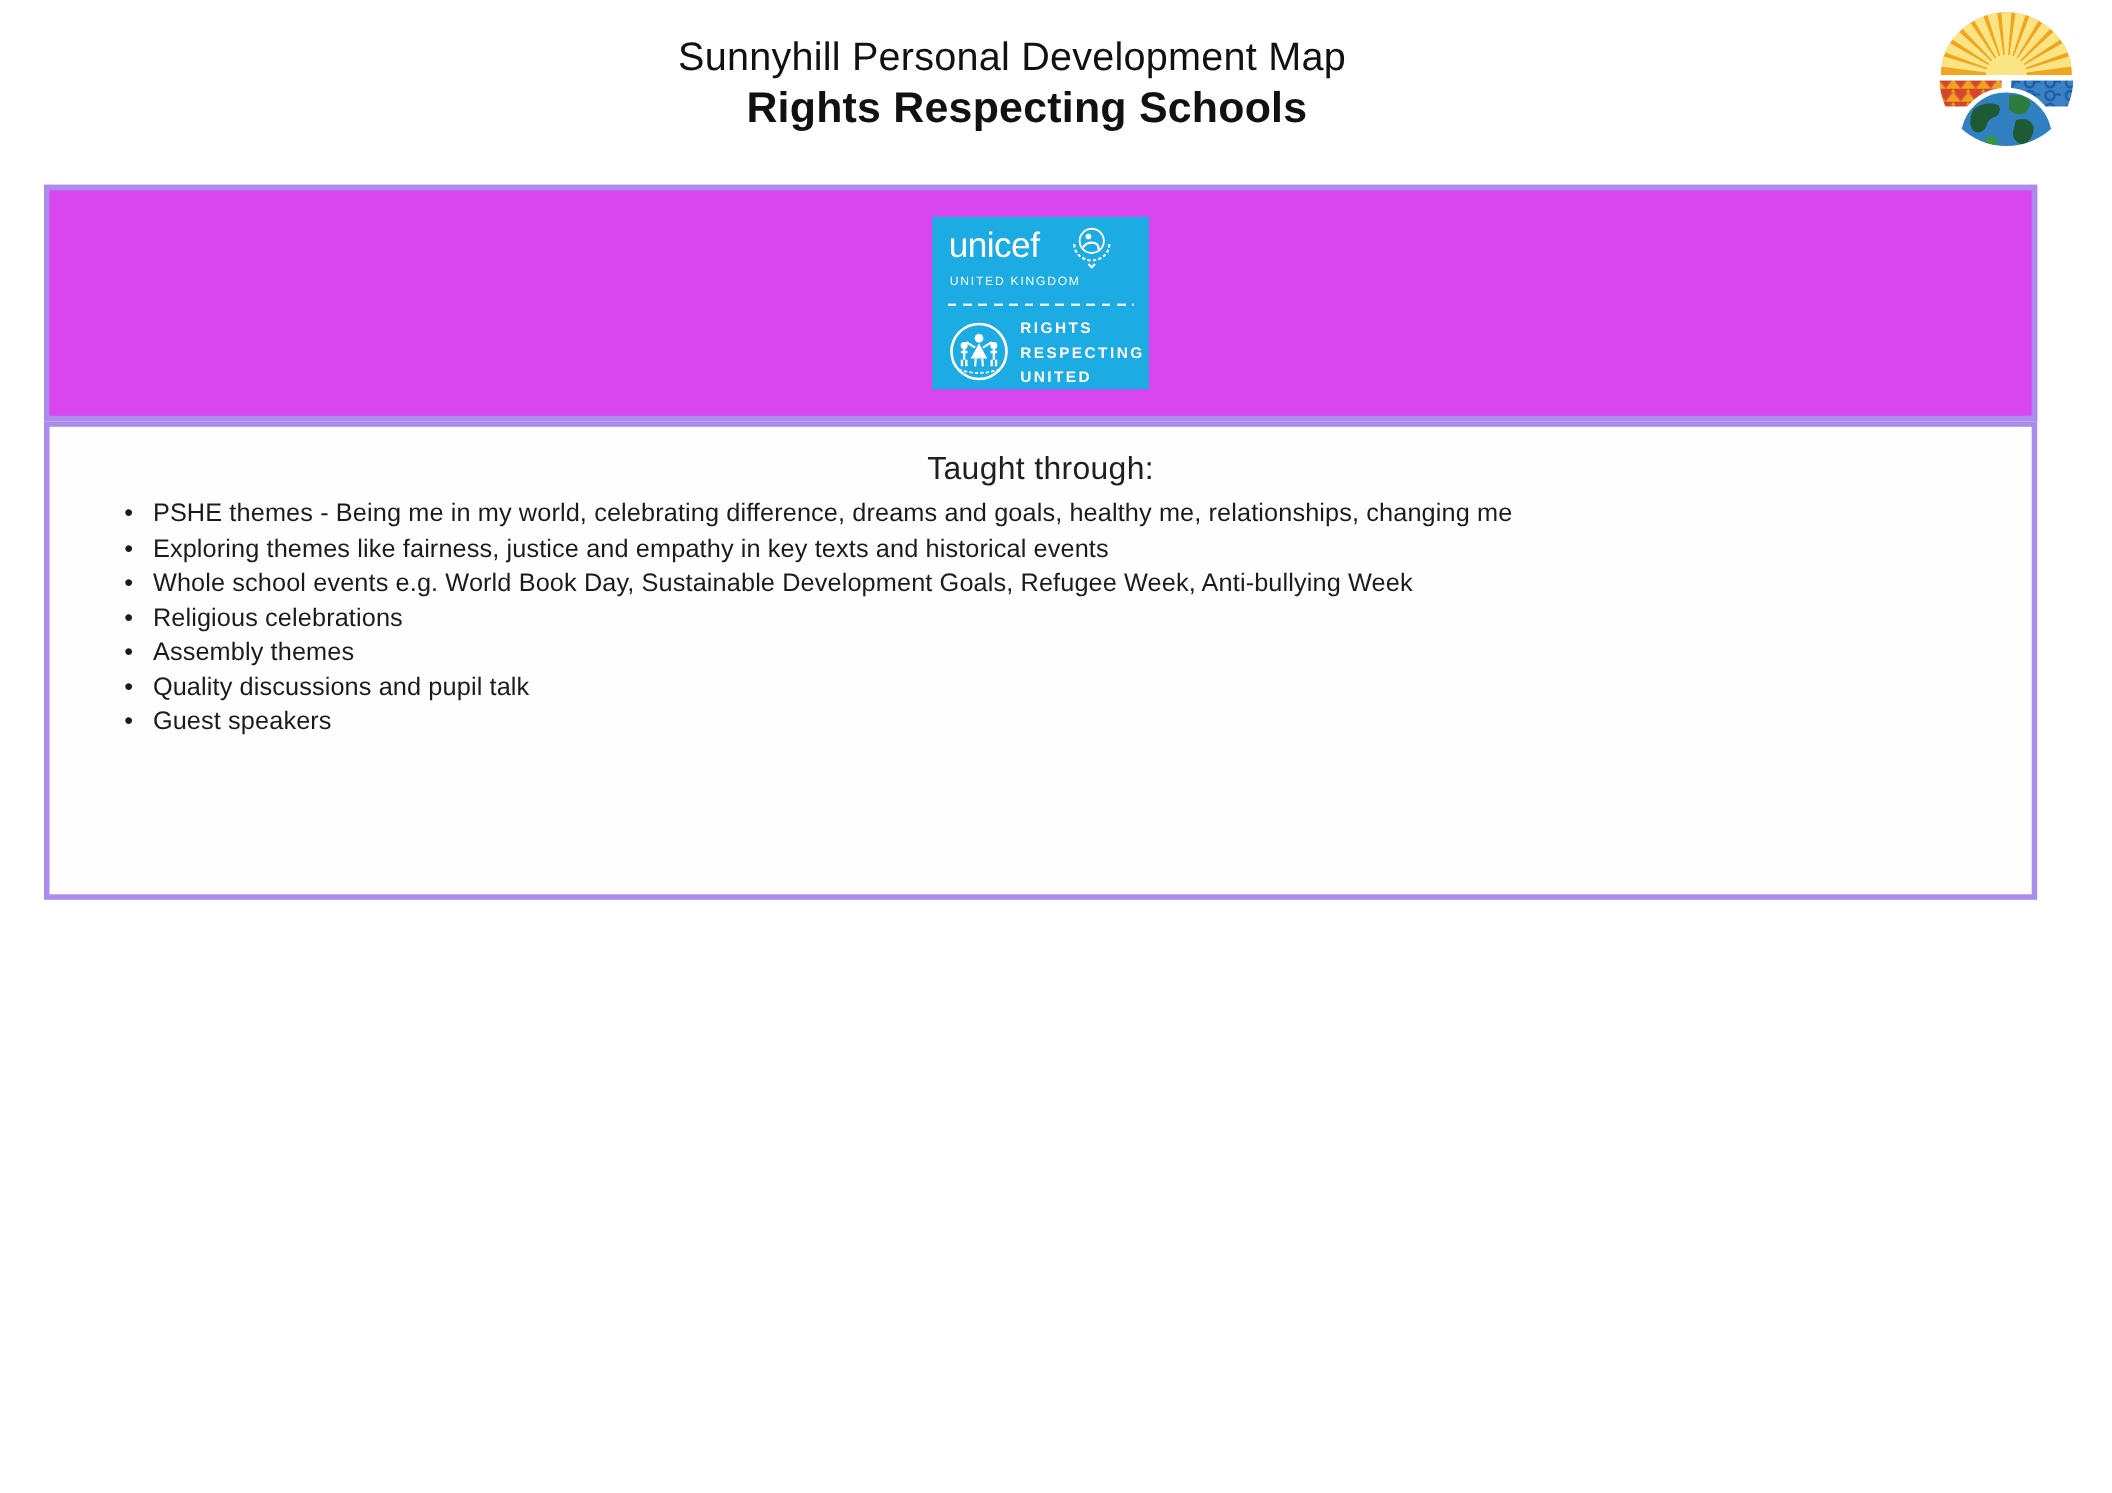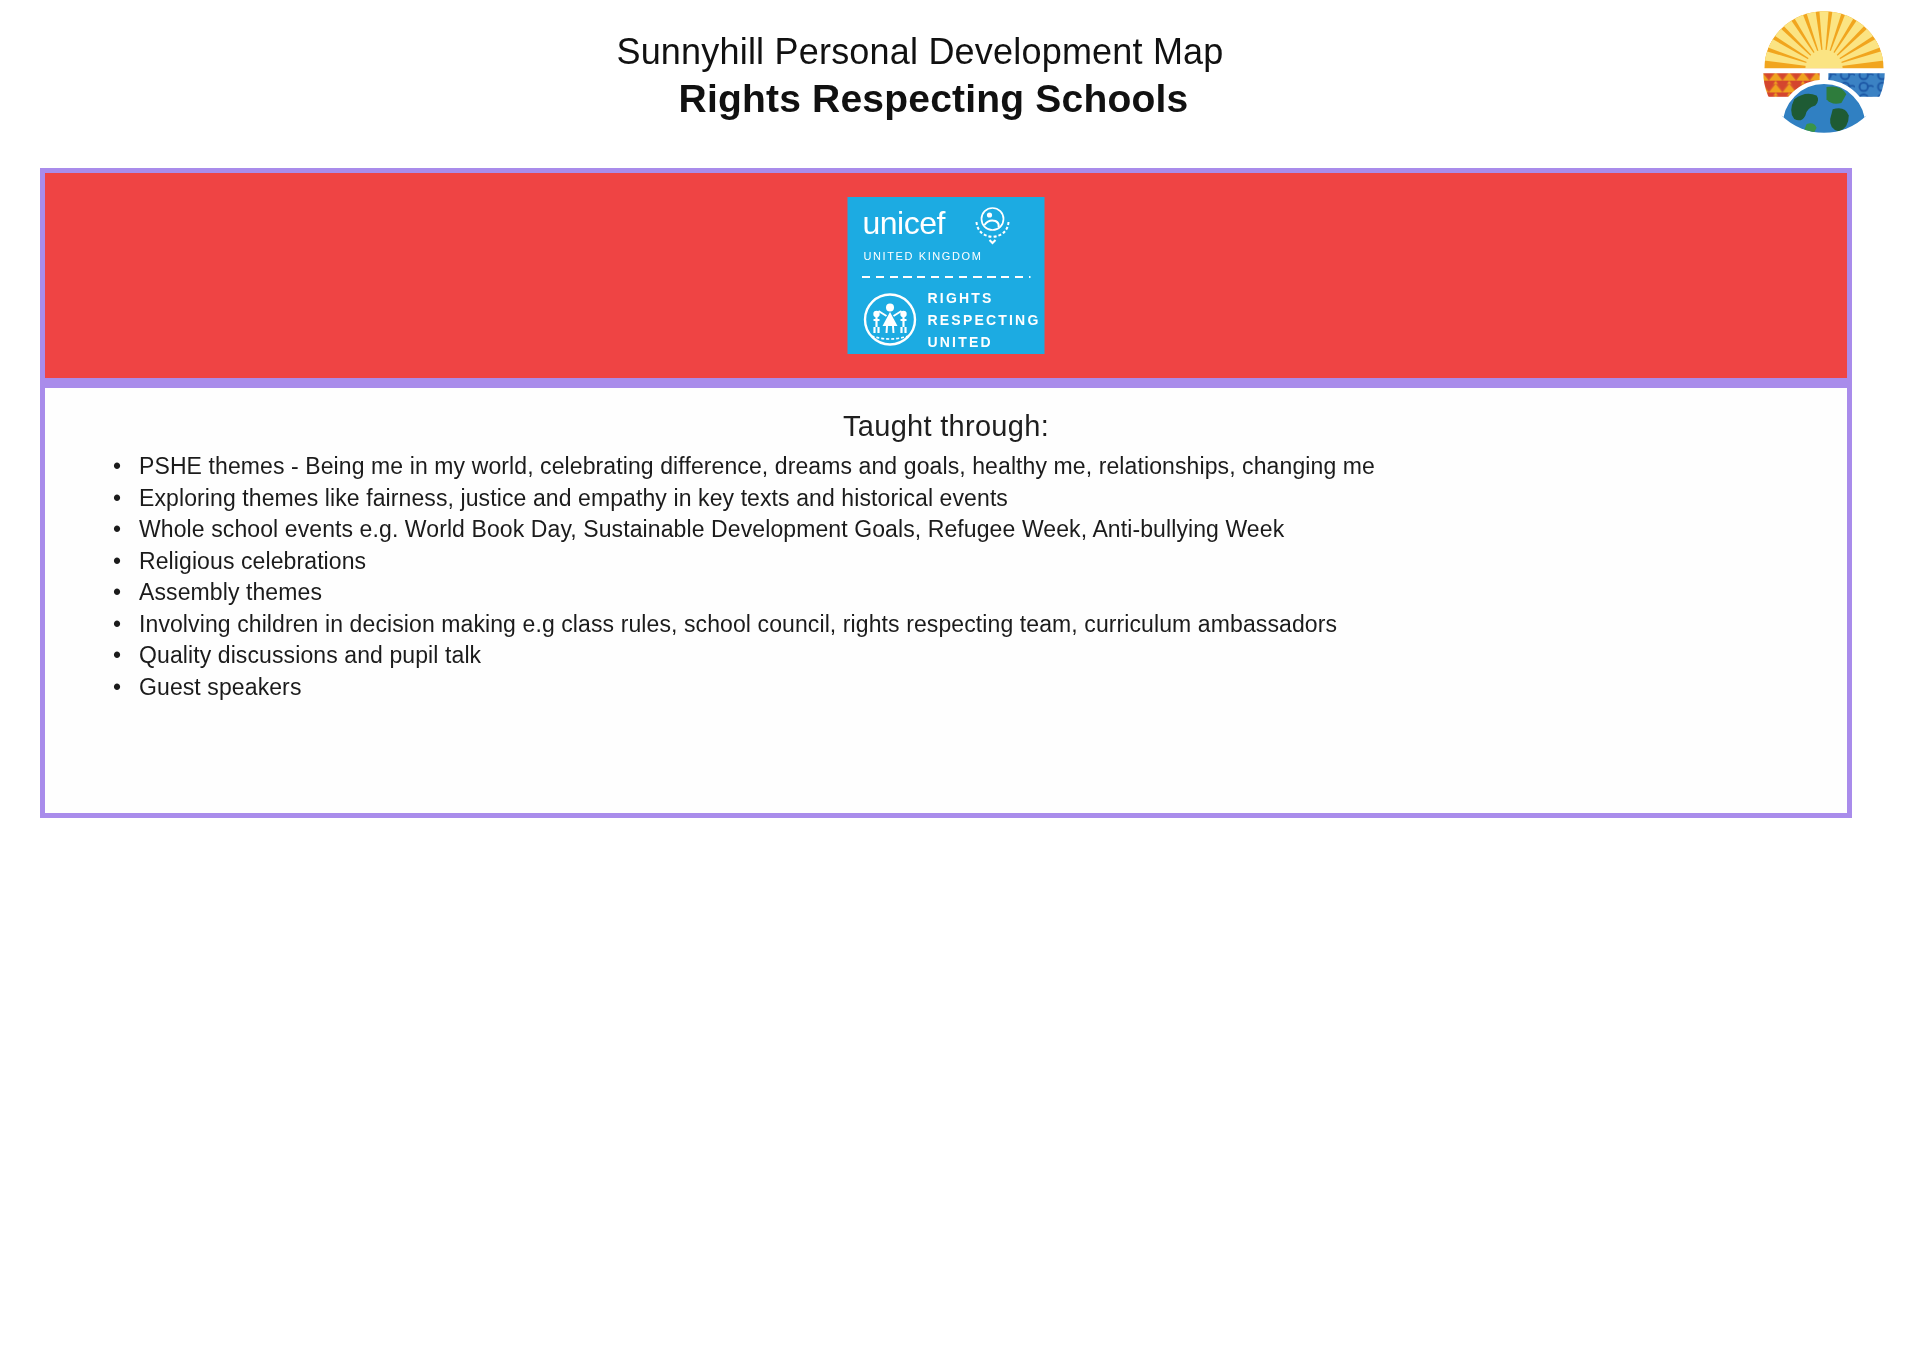--- a/index.html
+++ b/index.html
@@ -10,21 +10,21 @@
   
   .title-block { position:absolute; left:0; top:30px; width:1840px; text-align:center; color:#111111; }
   .title-main { font-size:36px; font-weight:400; letter-spacing:0.2px; line-height:1.2; }
   .title-sub  { font-size:39px; font-weight:700; letter-spacing:0.2px; line-height:1.2; margin-top:3px;margin-left:27px; }
 
   .school-logo { position:absolute; left:1762px; top:10px; width:124px; height:124px; }
 
   
   .box-top {
     position:absolute; left:40px; top:168px; width:1812px; height:215px;
-    background:#ef4444; border:5px solid #a98ceb;
+    background:#d946ef; border:5px solid #a98ceb;
   }
   .box-main {
     position:absolute; left:40px; top:383px; width:1812px; height:435px;
     background:#fefefe; border:5px solid #a98ceb;
   }
 
   
   .unicef-badge {
     position:absolute; left:50%; top:24px; transform:translateX(-50%);
     width:197px; height:157px; background:#1CABE2; color:#ffffff;
@@ -154,19 +154,18 @@
   </div>
 
   <div class="box-main">
     <div class="content-heading">Taught through:</div>
     <ul class="bullet-list">
       <li>PSHE themes - Being me in my world, celebrating difference, dreams and goals, healthy me, relationships, changing me</li>
       <li>Exploring themes like fairness, justice and empathy in key texts and historical events</li>
       <li>Whole school events e.g. World Book Day, Sustainable Development Goals, Refugee Week, Anti-bullying Week</li>
       <li>Religious celebrations</li>
       <li>Assembly themes</li>
-      <li>Involving children in decision making e.g class rules, school council, rights respecting team, curriculum ambassadors</li>
       <li>Quality discussions and pupil talk</li>
       <li>Guest speakers</li>
     </ul>
   </div>
 
 </div>
 
 </body></html>

